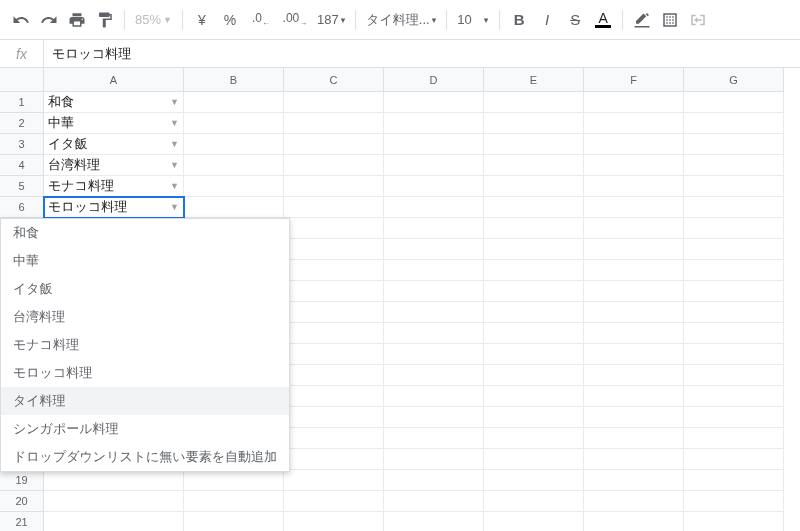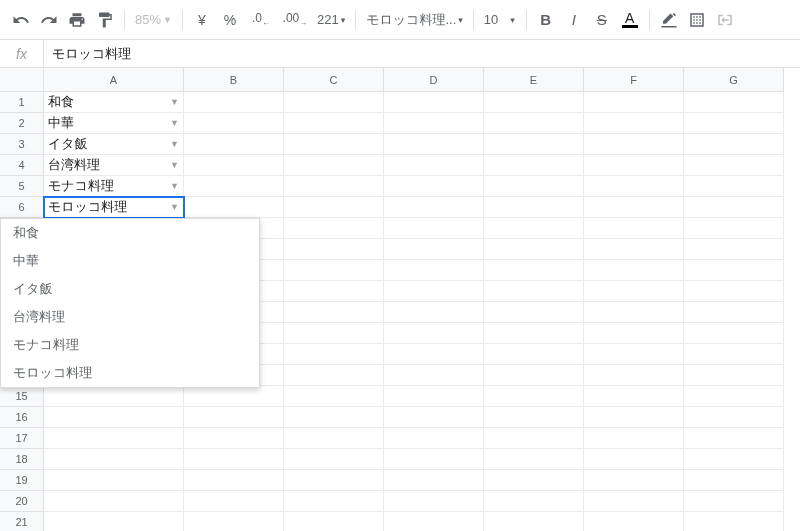--- a/index.html
+++ b/index.html
@@ -76,26 +76,26 @@
   <div class="tb-btn">
       <span style="font-size:14px;">%</span>
     </div>
   <div class="tb-btn" style="width:32px;">
       <span style="font-size:12px;">.0<span style="font-size:8px;vertical-align:sub;">←</span></span>
     </div>
   <div class="tb-btn" style="width:32px;">
       <span style="font-size:12px;">.00<span style="font-size:8px;vertical-align:sub;">→</span></span>
     </div>
   <div class="tb-dd">
-      <span>221</span>
+      <span>187</span>
       <span class="caret">▾</span>
     </div>
   <div class="tb-sep"></div>
   <div class="tb-dd">
-      <span>モロッコ料理...</span>
+      <span>タイ料理...</span>
       <span class="caret">▾</span>
     </div>
   <div class="tb-sep"></div>
   <div class="tb-dd" style="min-width:40px;">
       <span>10</span>
       <span class="caret" style="margin-left:10px;">▾</span>
     </div>
   <div class="tb-sep"></div>
   <div class="tb-btn bold">
       <span>B</span>
@@ -382,15 +382,18 @@
         </div>
       </div>
 
     <div class="dropdown-menu" id="dropdown" style="left:0; top:126px;">
         <div class="dropdown-item" style="line-height: 16px;">和食</div>
         <div class="dropdown-item" style="line-height: 16px;">中華</div>
         <div class="dropdown-item" style="line-height: 16px;">イタ飯</div>
         <div class="dropdown-item" style="line-height: 16px;">台湾料理</div>
         <div class="dropdown-item" style="line-height: 16px;">モナコ料理</div>
         <div class="dropdown-item" style="line-height: 16px;">モロッコ料理</div>
+        <div class="dropdown-item hovered" style="line-height: 16px;">タイ料理</div>
+        <div class="dropdown-item" style="line-height: 16px;">シンガポール料理</div>
+        <div class="dropdown-item" style="line-height: 16px;">ドロップダウンリストに無い要素を自動追加</div>
       </div>
   </div>
 </div>
 
 </body></html>

